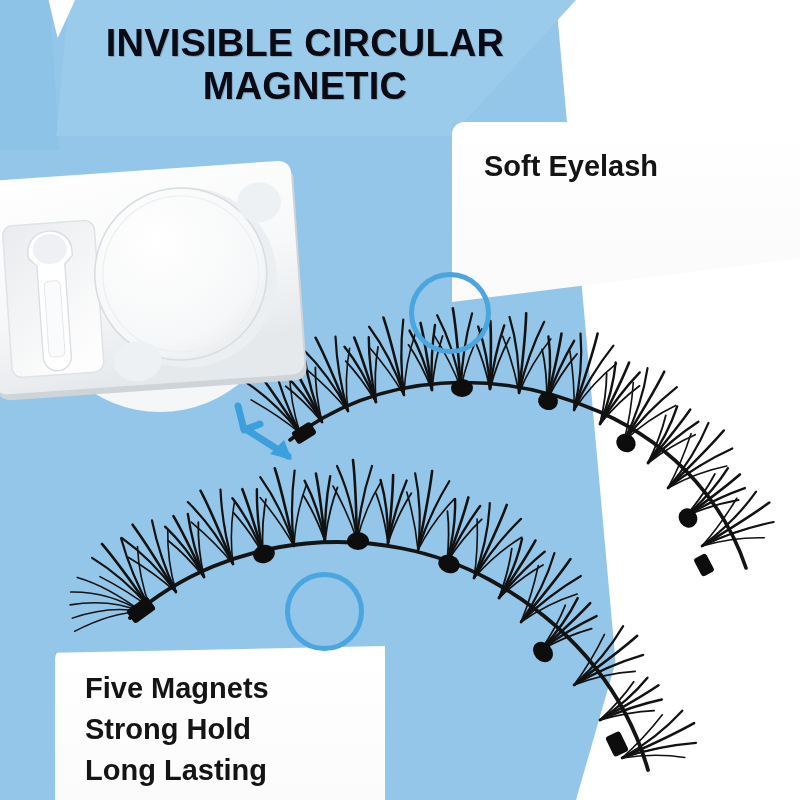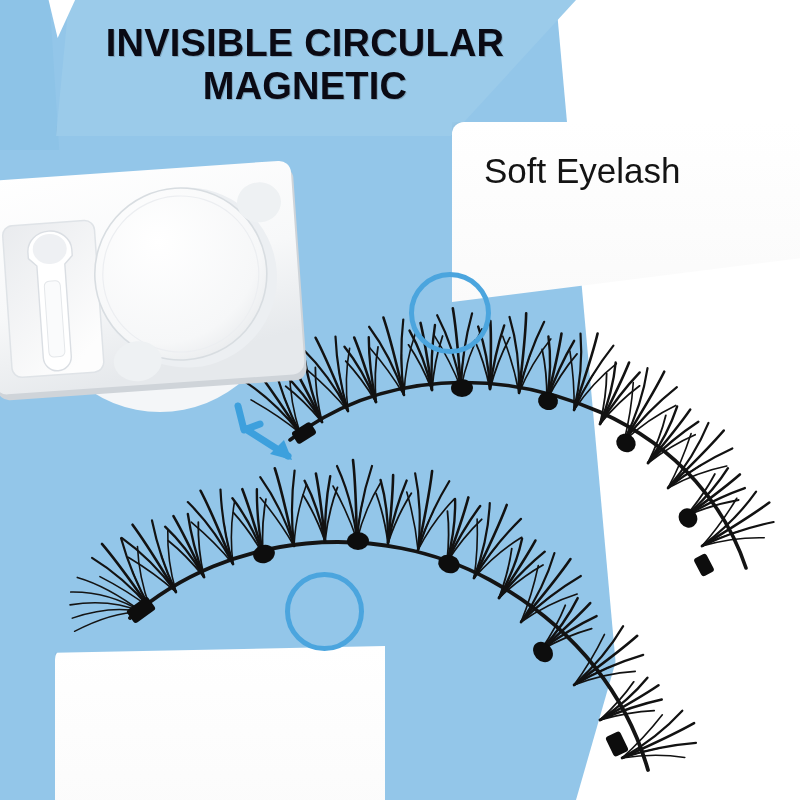--- a/index.html
+++ b/index.html
@@ -115,22 +115,22 @@
     clip-path: polygon(0% 4%, 100% 0%, 100% 100%, 0% 100%);
     background: linear-gradient(180deg, #ffffff 0%, #fbfbfb 100%);
   }
   .callout-bottom-left .lines {
     position: absolute;
     left: 30px;
     top: 22px;
   }
   .feat-line {
     color: #141414;
-    font-size: 35px;
-    font-weight: normal;
+    font-size: 29px;
+    font-weight: bold;
     line-height: 1.42;
     white-space: nowrap;
   }
 
   
   .ring {
     position: absolute;
     border-radius: 50%;
     border: 5px solid #4ba5de;
     box-sizing: border-box;
@@ -392,20 +392,23 @@
   </svg>
 
   <div class="callout callout-top-right">
     <div class="lines">
       <div class="feat-line">Soft Eyelash</div>
     </div>
   </div>
 
   <div class="callout callout-bottom-left">
     <div class="lines">
+      <div class="feat-line">Five Magnets</div>
+      <div class="feat-line">Strong Hold</div>
+      <div class="feat-line">Long Lasting</div>
     </div>
   </div>
 
   <div class="ring ring-top"></div>
   <div class="ring ring-bottom"></div>
 
   <svg class="arrow-svg" width="80" height="70" viewBox="0 0 80 70">
     <path d="M8,8 L14,32 L30,26" fill="none" stroke="#3da0dd" stroke-width="7" stroke-linecap="round" stroke-linejoin="round"></path>
     <path d="M14,30 L58,58" fill="none" stroke="#3da0dd" stroke-width="7" stroke-linecap="round"></path>
     <path d="M62,62 L40,56 L54,42 Z" fill="#3da0dd"></path>

